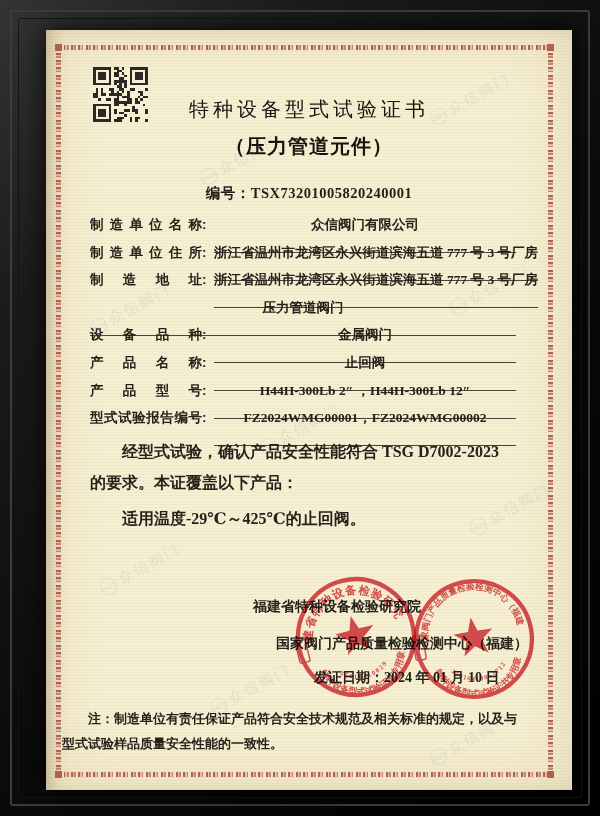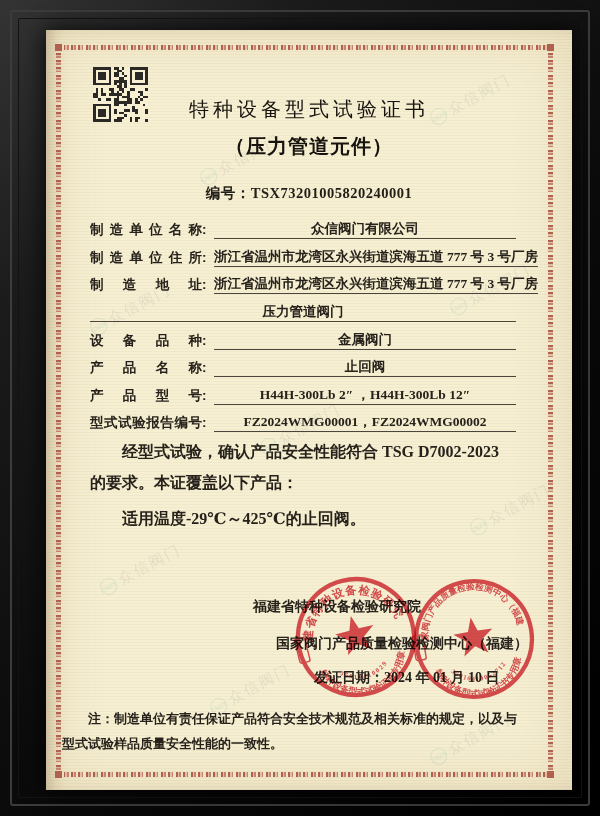--- a/index.html
+++ b/index.html
@@ -38,26 +38,26 @@
   .qr{position:absolute;left:47px;top:37px;width:55px;height:55px;}
 
   .title{position:absolute;top:66px;left:0;right:0;text-align:center;color:#17130e;
      font-family:"Liberation Sans","DejaVu Sans",sans-serif;font-weight:normal;font-size:20px;letter-spacing:4px;}
   .subtitle{position:absolute;top:103px;left:0;right:0;text-align:center;color:#17130e;
      font-family:"Liberation Sans",sans-serif;font-weight:bold;font-size:20px;letter-spacing:1px;}
   .cert-no{position:absolute;top:154px;left:0;right:0;text-align:center;color:#221e18;
      font-weight:bold;font-size:14.5px;letter-spacing:.5px;}
 
   .form-rows{position:absolute;top:186px;left:44px;right:56px;}
-  .row{display:flex;align-items:center;height:27.6px;}
+  .row{display:flex;align-items:flex-start;height:27.6px;}
   .lbl{flex:0 0 124px;color:#26221b;font-family:"Liberation Sans",sans-serif;
        font-weight:bold;font-size:13.5px;line-height:17px;white-space:nowrap;}
   .lbl-text{display:inline-block;width:112px;text-align:justify;text-align-last:justify;}
   .val{flex:1;text-align:center;color:#26221b;font-weight:bold;font-size:13.5px;line-height:17px;
-       border-bottom:1px solid #4a443a;padding-bottom:1px;white-space:nowrap;}
+       border-bottom:1px solid #4a443a;padding-bottom:19px;white-space:nowrap;}
 
   .body-text{position:absolute;top:406px;left:44px;right:56px;color:#26221b;
      font-weight:bold;font-size:16px;}
   .body-text .p1{text-indent:2em;line-height:31px;margin:0;}
   .body-text .p2{margin:19px 0 0 0;padding-left:2em;line-height:20px;}
   .body-text .p3{margin:11px 0 0 0;padding-left:2em;line-height:20px;}
 
   .valid-until{position:absolute;top:633px;left:44px;color:#26221b;font-weight:bold;font-size:14px;white-space:nowrap;}
   .inst1{position:absolute;top:568px;left:160px;width:262px;text-align:center;color:#26221b;font-weight:bold;font-size:14px;white-space:nowrap;}
   .inst2{position:absolute;top:605px;left:178px;width:356px;text-align:center;color:#26221b;font-weight:bold;font-size:14px;white-space:nowrap;}

